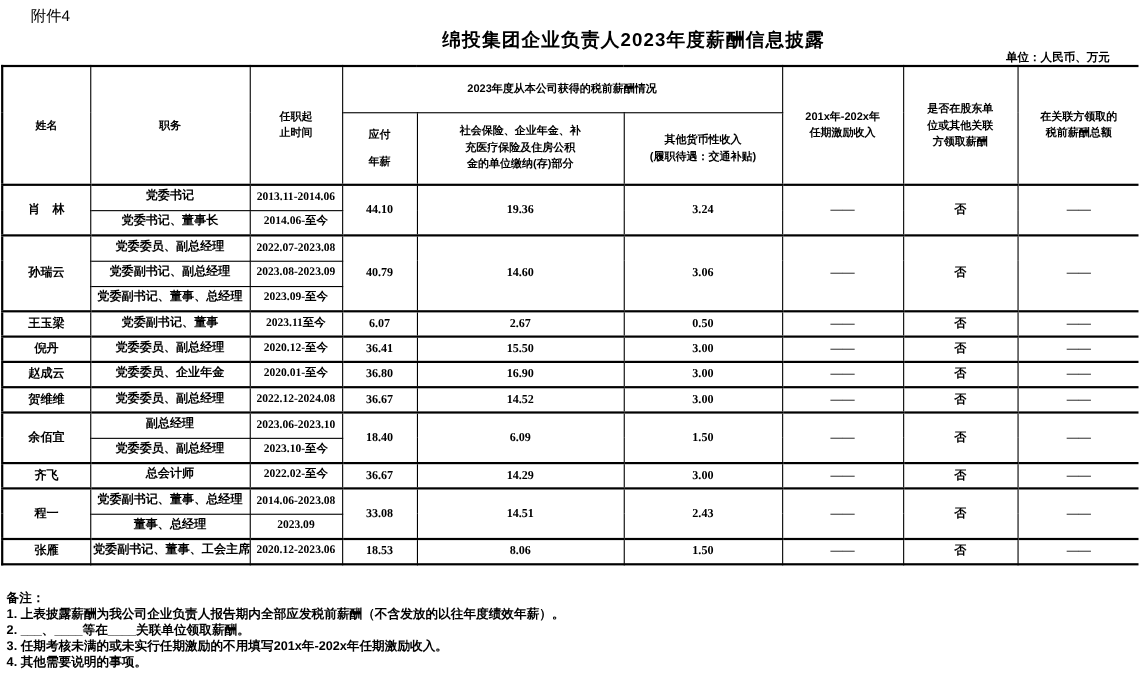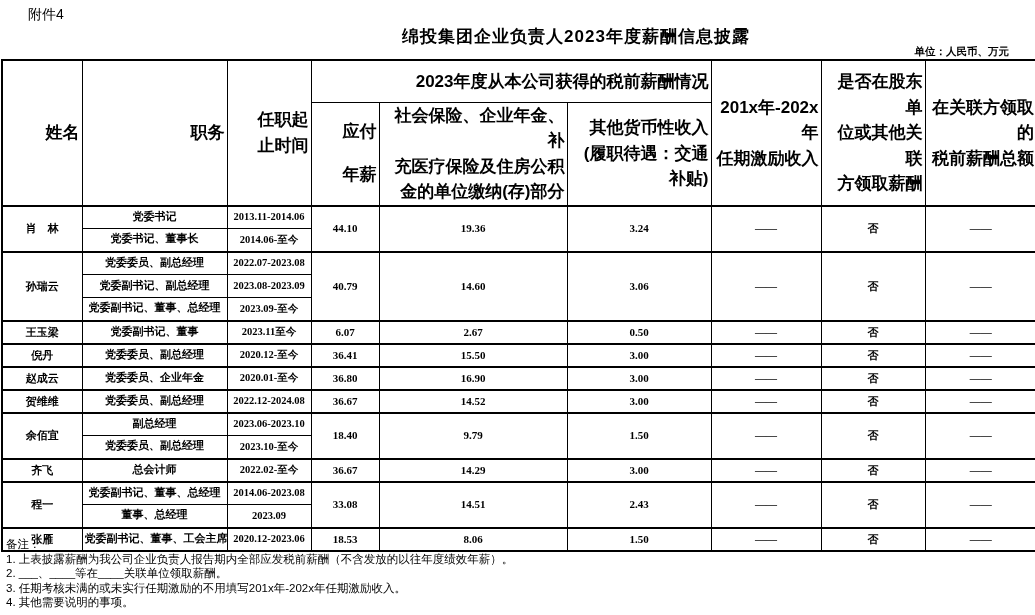--- a/index.html
+++ b/index.html
@@ -36,44 +36,43 @@
   }
   .salary th, .salary td {
     border: 1px solid #000;
     font-weight: bold;
     text-align: center;
     vertical-align: middle;
     padding: 0 2px;
     overflow: hidden;
   }
   .salary th {
-    font-size: 17px;
+    font-size: 10px;
     white-space: pre-line;
     line-height: 1.5;
     font-family: "Liberation Sans", sans-serif;
-    text-align: right;
   }
   .salary thead tr.hdr-top { height: 42px; }
   .salary thead tr.hdr-sub { height: 66px; }
   .salary thead tr.hdr-sub th { border-bottom: 2px solid #000; }
   .salary th.th-payable { line-height: 2.5; }
   .salary td {
     font-size: 11px;
     height: 23px;
     line-height: 1.15;
     white-space: nowrap;
   }
   .salary td.position-cell { font-family: Liberation Mono, monospace; }
   .salary td.name-cell { font-family: "Liberation Sans", sans-serif; }
   .salary td.period-cell { font-size: 10.5px; }
   .salary td.yesno-cell { font-family: "Liberation Sans", sans-serif; }
   .salary tr.group-start td { border-top: 2px solid #000; }
   .notes {
     position: absolute; left: 6px; top: 537px;
-    font-size: 11.5px; font-weight: normal;
+    font-size: 11.5px; font-weight: bold;
     font-family: "Liberation Sans", sans-serif;
     line-height: 14.6px;
   }
   .notes .note-line { white-space: nowrap; }
 </style>
 </head>
 <body>
 
 <div class="attachment-label">附件4</div>
 <div class="doc-title">绵投集团企业负责人2023年度薪酬信息披露</div>
@@ -193,21 +192,21 @@
         <td class="other-income-cell">3.00</td>
         <td class="tenure-incentive-cell">——</td>
         <td class="shareholder-pay-cell yesno-cell">否</td>
         <td class="related-party-total-cell">——</td>
       </tr>
       <tr class="group-start">
         <td rowspan="2" class="name-cell">余佰宜</td>
         <td class="position-cell">副总经理</td>
         <td class="period-cell">2023.06-2023.10</td>
         <td rowspan="2" class="payable-salary-cell">18.40</td>
-        <td rowspan="2" class="insurance-cell">9.79</td>
+        <td rowspan="2" class="insurance-cell">6.09</td>
         <td rowspan="2" class="other-income-cell">1.50</td>
         <td rowspan="2" class="tenure-incentive-cell">——</td>
         <td rowspan="2" class="shareholder-pay-cell yesno-cell">否</td>
         <td rowspan="2" class="related-party-total-cell">——</td>
       </tr>
       <tr>
         <td class="position-cell">党委委员、副总经理</td>
         <td class="period-cell">2023.10-至今</td>
       </tr>
       <tr class="group-start">

